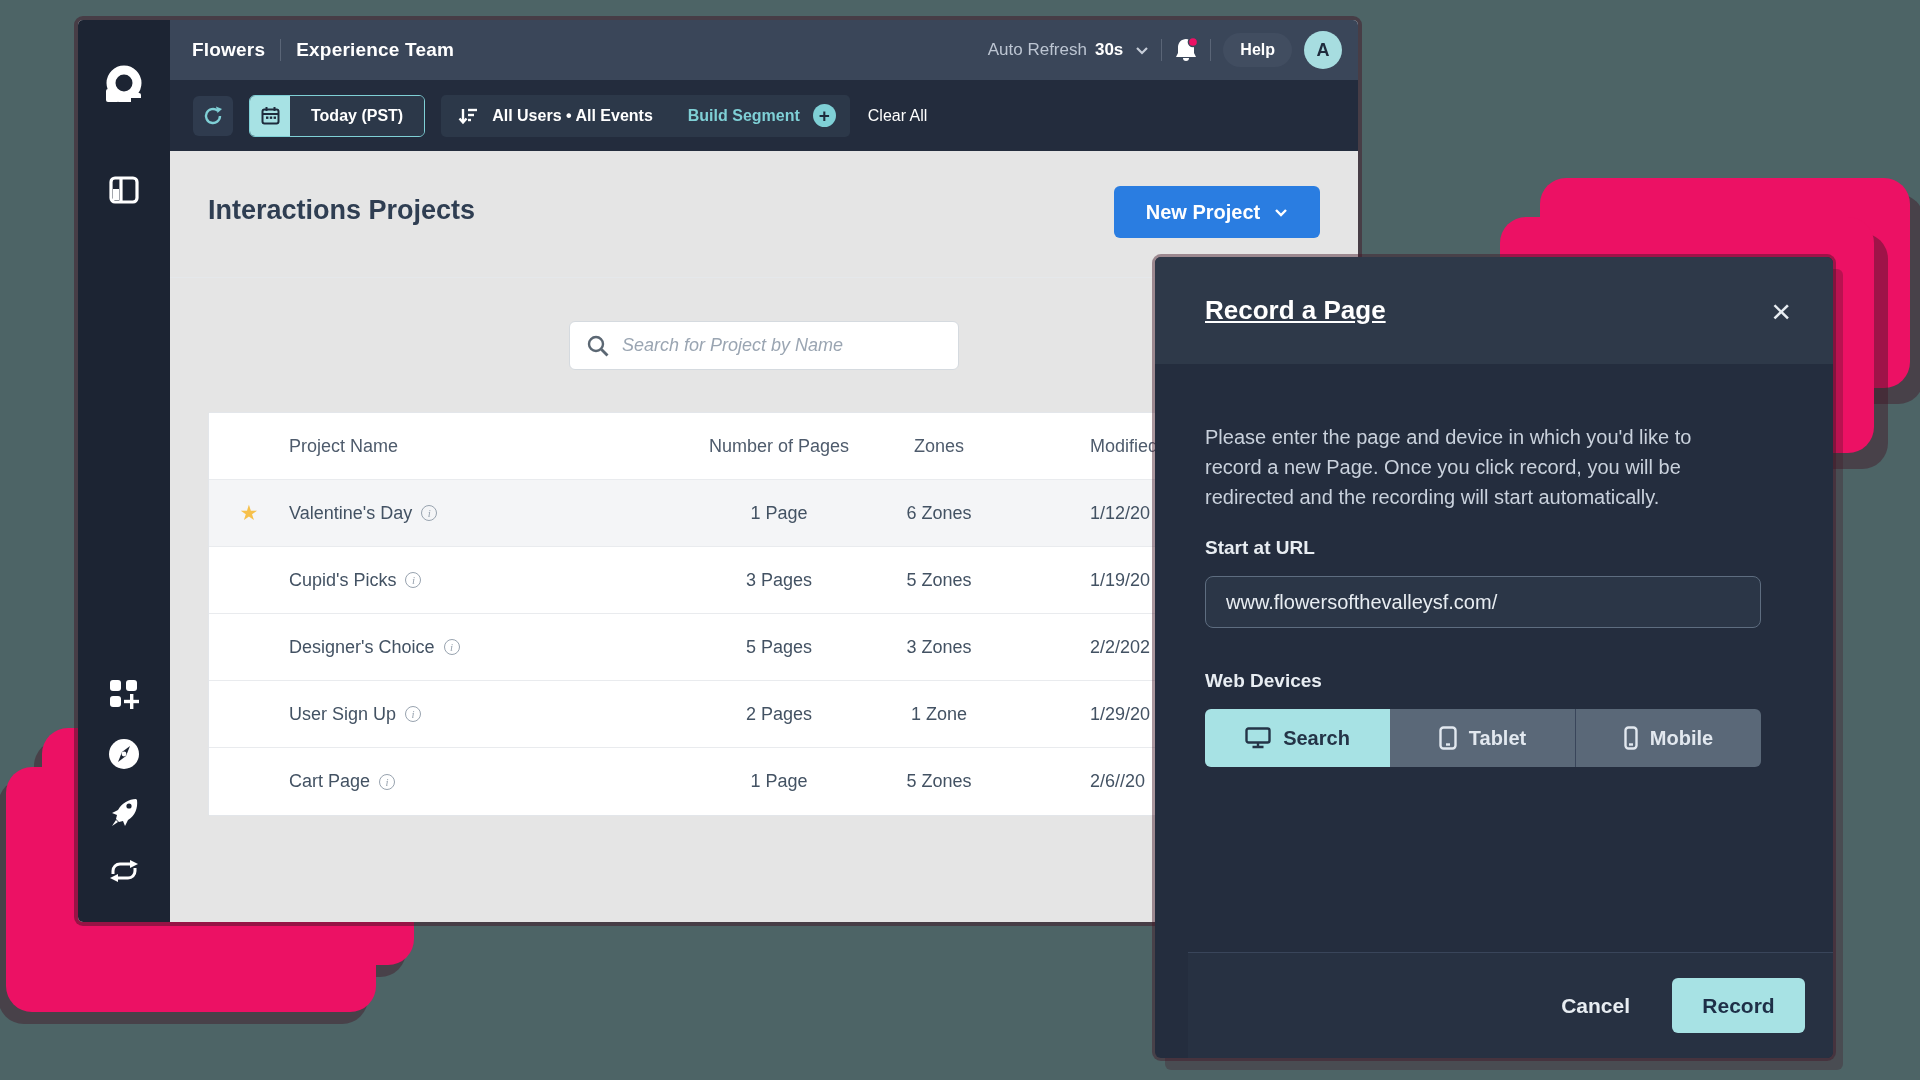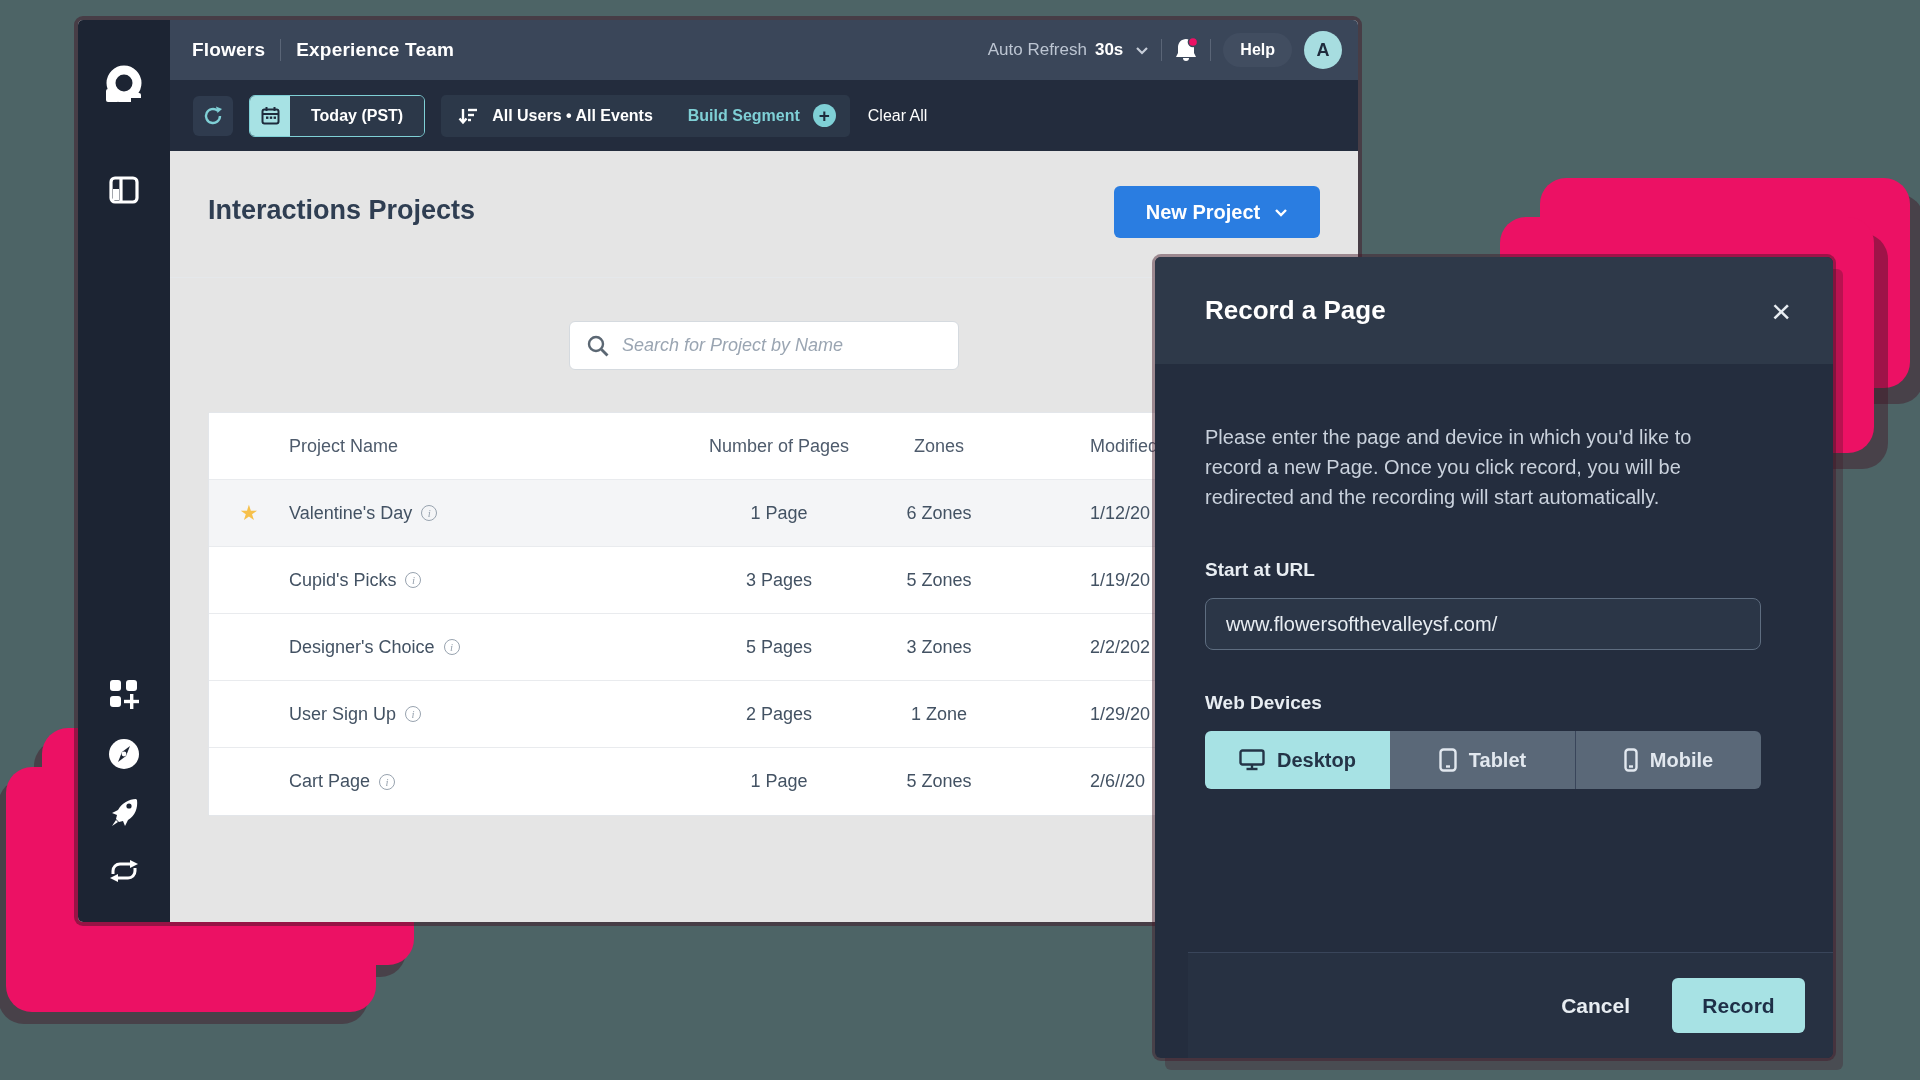--- a/index.html
+++ b/index.html
@@ -85,26 +85,26 @@
   .info-i { display:inline-flex; width:16px; height:16px; border:1px solid #98A3AF; border-radius:50%;
             color:#98A3AF; font-size:11px; align-items:center; justify-content:center;
             font-family:"Liberation Serif",serif; font-style:italic; flex:none; cursor:pointer; }
 
   
   .modal { position:absolute; left:1155px; top:257px; width:678px; height:801px; border-radius:6px;
            background:#242D3E; box-shadow:0 0 0 3px rgba(66,22,38,.45), 10px 12px 0 rgba(66,22,38,.3);
            overflow:hidden; }
   .m-head { position:absolute; left:0; top:0; right:0; height:107px; background:#2E3949;
             display:flex; align-items:center; justify-content:space-between; padding:0 42px 0 50px; }
-  .m-title { color:#fff; font-size:26px; font-weight:700; }
+  .m-title { color:#fff; font-size:26px; font-weight:700;text-decoration:underline; }
   .m-close { color:#E8EDF2; font-size:34px; line-height:1; cursor:pointer; font-weight:400; }
   .m-body { position:absolute; left:0; top:107px; right:0; bottom:106px; padding:58px 73px 0 50px; }
   .m-desc { color:#C9D1DC; font-size:20px; line-height:30px; max-width:545px; }
   .m-label { color:#E8EDF2; font-size:19px; font-weight:700; }
-  .lbl-url { display:block; margin-top:47px; }
+  .lbl-url { display:block; margin-top:25px; }
   .url-input { margin-top:17px; width:556px; height:52px; background:#2B3647; border:1.5px solid #5E6D80;
                border-radius:8px; color:#E8EDF2; font-size:20px; padding:0 20px; font-family:inherit; outline:none; }
   .lbl-dev { display:block; margin-top:42px; }
   .devices { margin-top:17px; width:556px; height:58px; display:flex; border-radius:6px; overflow:hidden; }
   .dev-btn { flex:1; border:none; display:flex; align-items:center; justify-content:center; gap:12px;
              font-size:20px; font-weight:700; font-family:inherit; cursor:pointer; background:#5A6878; color:#E2E8EF; }
   .dev-btn.selected { background:#A7E2E4; color:#243447; }
   .dev-btn + .dev-btn { border-left:1px solid #39455A; }
   .dev-btn.selected + .dev-btn { border-left:none; }
   .m-foot { position:absolute; left:0; right:0; bottom:0; height:106px; background:#273142;
@@ -340,21 +340,21 @@
       <input class="url-input" type="text" value="www.flowersofthevalleysf.com/" style="">
 
       <label class="m-label lbl-dev">Web Devices</label>
       <div class="devices">
         <button class="dev-btn selected">
           <svg width="26" height="22" viewBox="0 0 26 22">
             <rect x="1.5" y="1.5" width="23" height="14" rx="2" fill="none" stroke="currentColor" stroke-width="2.4"></rect>
             <line x1="13" y1="16" x2="13" y2="19.5" stroke="currentColor" stroke-width="2.4"></line>
             <line x1="7.5" y1="20" x2="18.5" y2="20" stroke="currentColor" stroke-width="2.4"></line>
           </svg>
-          <span>Desktop</span>
+          <span>Search</span>
         </button>
         <button class="dev-btn">
           <svg width="18" height="24" viewBox="0 0 18 24">
             <rect x="1.5" y="1.5" width="15" height="21" rx="3" fill="none" stroke="currentColor" stroke-width="2.4"></rect>
             <rect x="7" y="17.3" width="4" height="2.4" fill="currentColor"></rect>
           </svg>
           <span>Tablet</span>
         </button>
         <button class="dev-btn">
           <svg width="14" height="24" viewBox="0 0 14 24">

